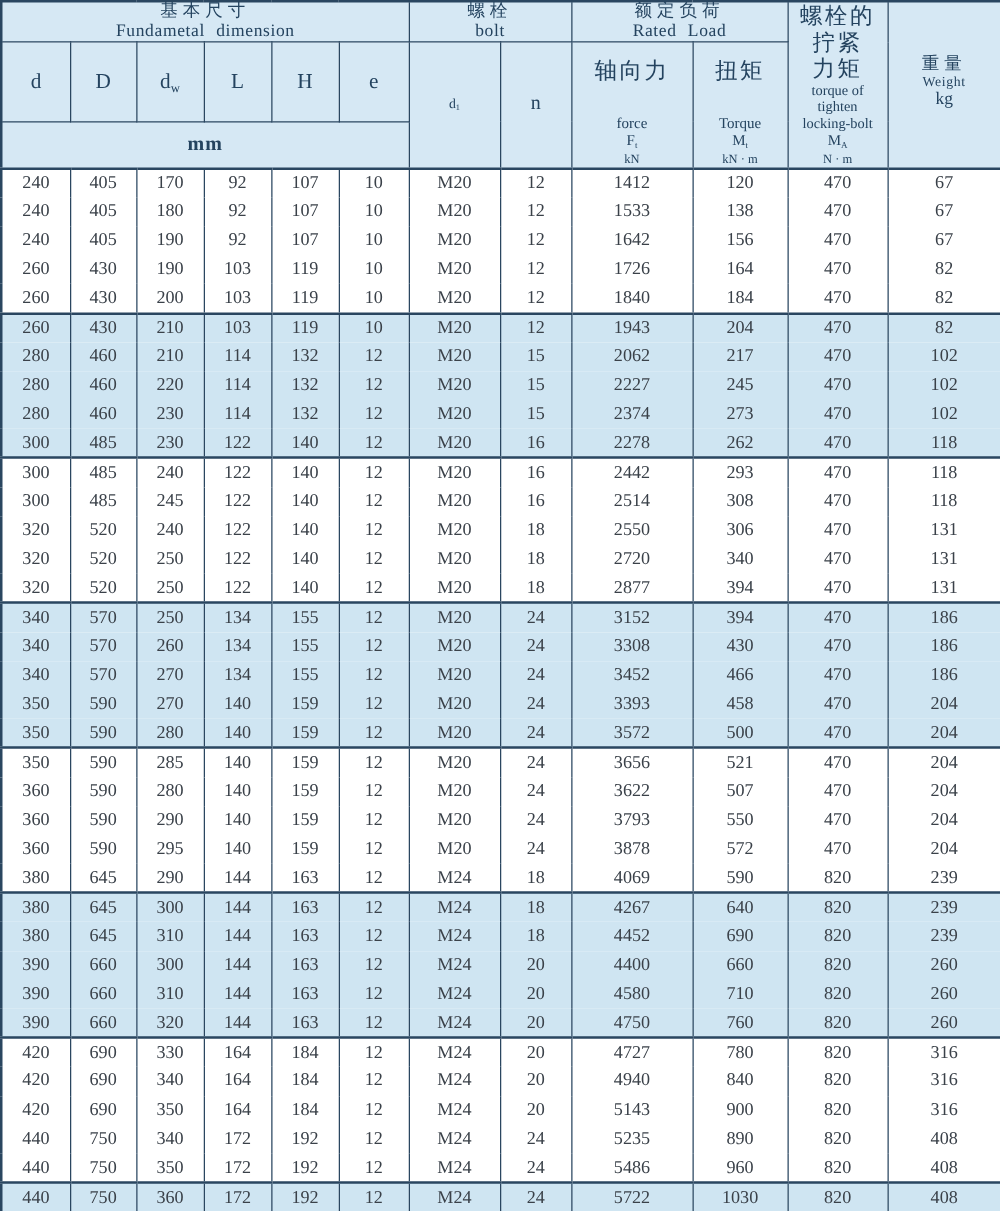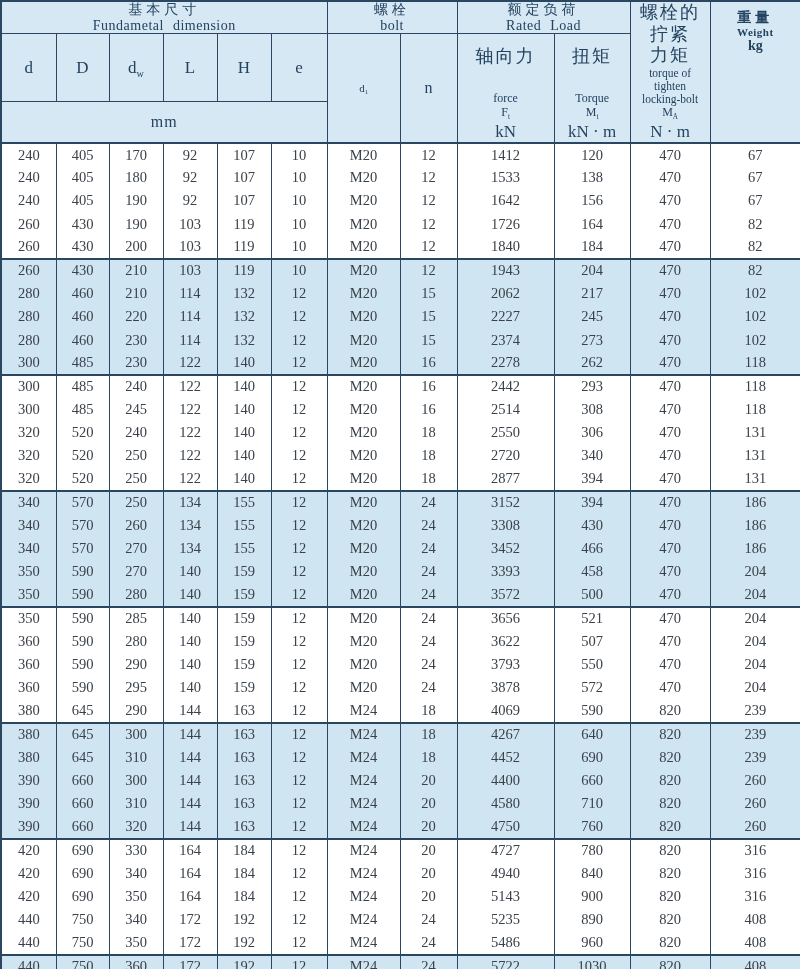--- a/index.html
+++ b/index.html
@@ -36,26 +36,26 @@
   }
   thead tr.h1 { height: 32px; }
   thead tr.h2 { height: 44px; }
   thead tr.h3 { height: 32px; }
   .zh { font-size: 14px; letter-spacing: 4px; line-height: 1.15; }
   .en { font-size: 14px; letter-spacing: 0.5px; word-spacing: 5px; line-height: 1.1; }
   .small-zh { font-size: 18px; letter-spacing: 2px; line-height: 1.2; }
   .small-en { font-size: 12px; line-height: 1.15; margin-top: 24px; }
   .tiny-en { font-size: 11.5px; line-height: 1.12; }
   .sym { font-size: 12px; line-height: 1.2; }
-  .unit { font-size: 17px; line-height: 1.2; }
+  .unit { font-size: 10px; line-height: 1.2; }
   .letter { font-size: 17px; }
-  .mm-cell { font-size: 16px; letter-spacing: 1px; }
+  .mm-cell { font-size: 16px; letter-spacing: 1px; font-weight: bold; }
   .sub { font-size: 0.6em; vertical-align: -0.35em; }
   .stack { display: flex; flex-direction: column; justify-content: flex-end; align-items: center; height: 100%; }
-  .spread { display: flex; flex-direction: column; justify-content: flex-start; align-items: center; height: 100%; padding: 8px 0 10px 0; font-weight: bold; }
+  .spread { display: flex; flex-direction: column; justify-content: center; align-items: center; height: 100%; padding: 8px 0 10px 0; }
   tbody td {
     border-left: 1px solid var(--border);
     border-right: 1px solid var(--border);
     border-top: none;
     border-bottom: none;
     text-align: center;
     vertical-align: middle;
     font-size: 14.5px;
     padding: 0;
     height: 23px;

